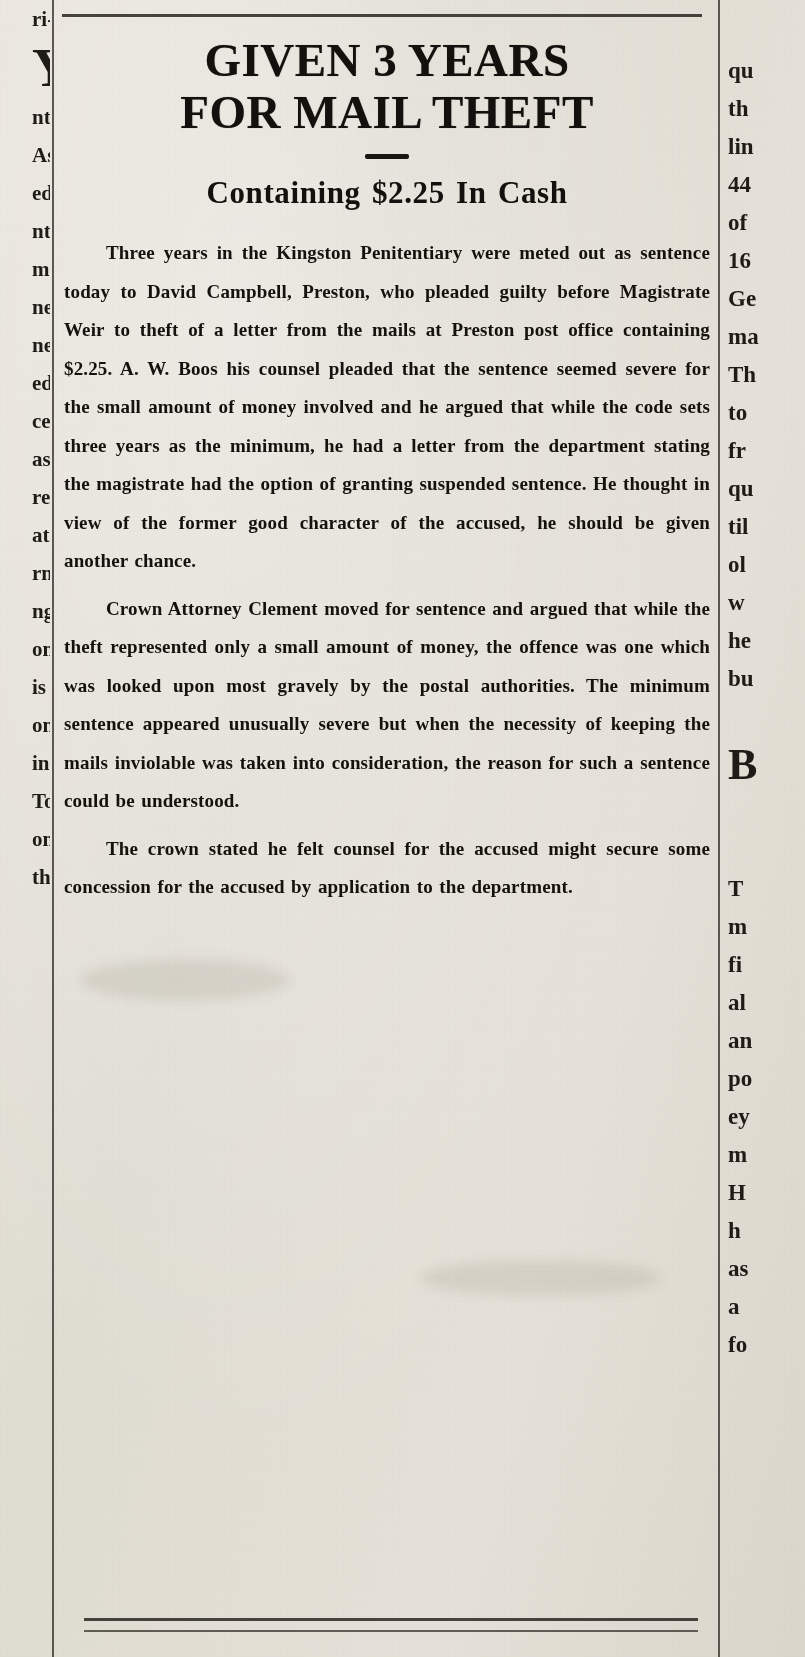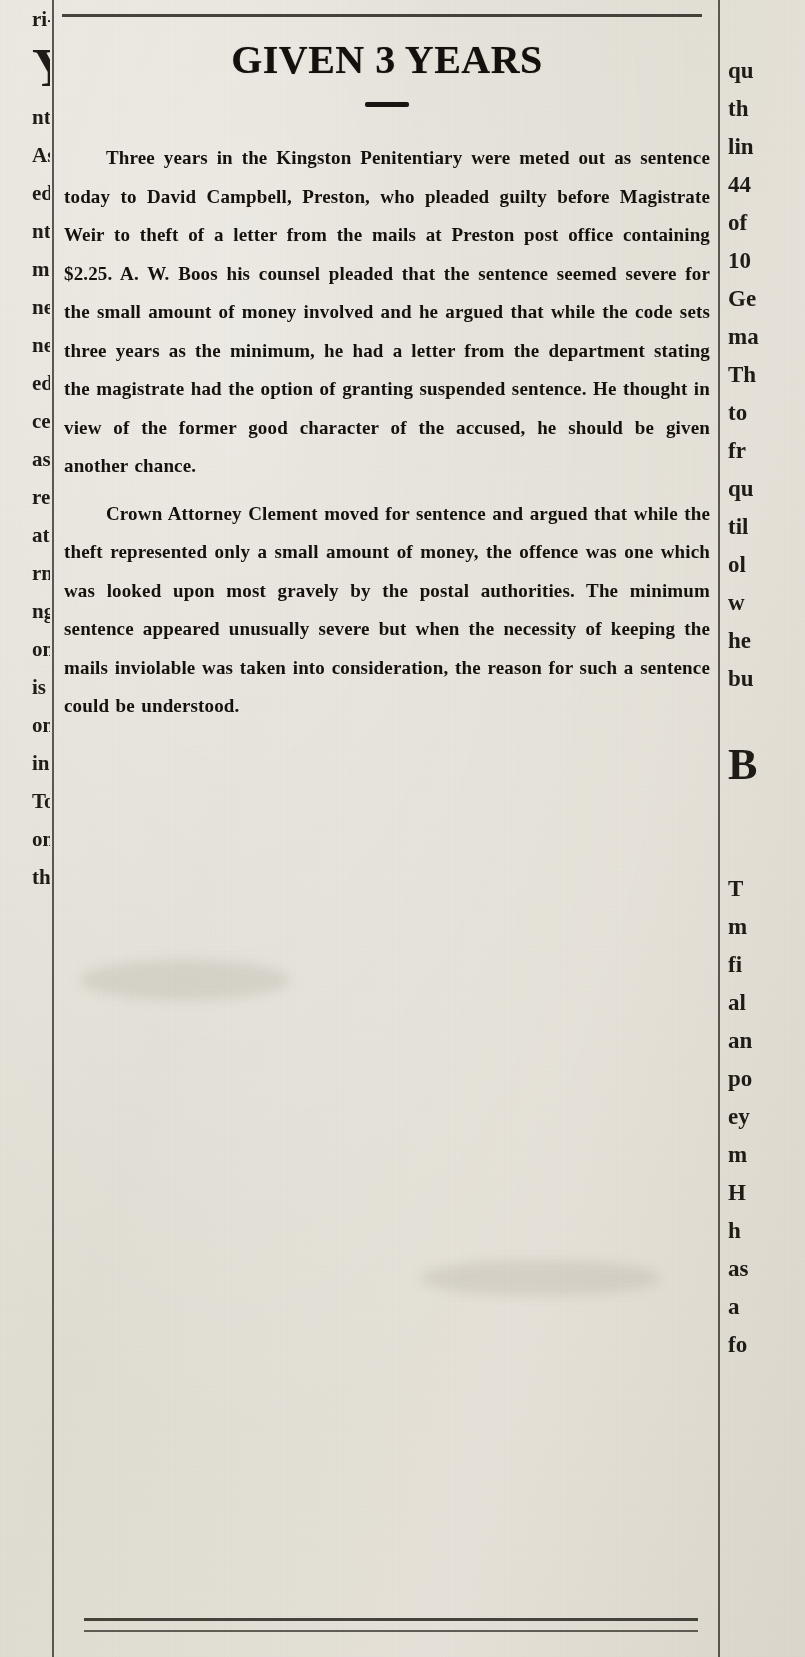--- a/index.html
+++ b/index.html
@@ -112,21 +112,21 @@
     height: 3px;
     background: #2a2721;
     opacity: 0.85;
   }
 
   .headline {
     margin: 0;
     padding: 34px 4px 0 4px;
     font-family: "Liberation Serif", serif;
     font-weight: 700;
-    font-size: 40px;
+    font-size: 47px;
     line-height: 52px;
     letter-spacing: 0.5px;
     text-align: center;
     color: #15120f;
     text-shadow: 0 0 1px rgba(0,0,0,0.35);
   }
   .headline .l1 { display: block; }
   .headline .l2 { display: block; }
 
   .dinkus {
@@ -247,45 +247,48 @@
   </div>
 
   <div class="rule-v left"></div>
   <div class="rule-v right"></div>
 
   <div class="article">
     <div class="top-rule"></div>
 
     <h1 class="headline">
       <span class="l1">GIVEN 3 YEARS</span>
+      <span class="l2">FOR MAIL THEFT</span>
     </h1>
 
     <div class="dinkus"></div>
 
     <h2 class="subhead">
+      <span class="s2">Containing $2.25 In Cash</span>
     </h2>
 
     <div class="body">
       <p>Three years in the Kingston Penitentiary were meted out as sentence today to David Campbell, Preston, who pleaded guilty before Magistrate Weir to theft of a letter from the mails at Preston post office containing $2.25. A. W. Boos his counsel pleaded that the sentence seemed severe for the small amount of money involved and he argued that while the code sets three years as the minimum, he had a letter from the department stating the magistrate had the option of granting suspended sentence. He thought in view of the former good character of the accused, he should be given another chance.</p>
       <p>Crown Attorney Clement moved for sentence and argued that while the theft represented only a small amount of money, the offence was one which was looked upon most gravely by the postal authorities. The minimum sentence appeared unusually severe but when the necessity of keeping the mails inviolable was taken into consideration, the reason for such a sentence could be understood.</p>
+      <p>The crown stated he felt counsel for the accused might secure some concession for the accused by application to the department.</p>
     </div>
 
     <div class="bottom-rule-1"></div>
     <div class="bottom-rule-2"></div>
   </div>
 
   <div class="col-right">
     <span class="frag" style="display:block;height:52px;"></span>
     <span class="frag">qu</span>
     <span class="frag">th</span>
     <span class="frag">lin</span>
     <span class="frag"></span>
     <span class="frag">44</span>
     <span class="frag">of</span>
-    <span class="frag">10</span>
+    <span class="frag">16</span>
     <span class="frag">Ge</span>
     <span class="frag">ma</span>
     <span class="frag">Th</span>
     <span class="frag">to</span>
     <span class="frag">fr</span>
     <span class="frag">qu</span>
     <span class="frag">til</span>
     <span class="frag"></span>
     <span class="frag">ol</span>
     <span class="frag">w</span>

